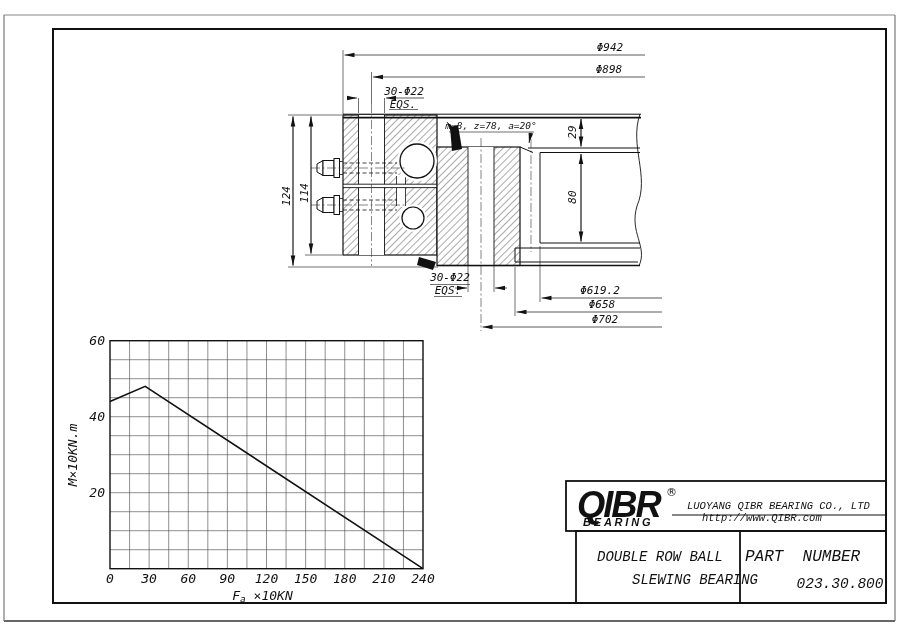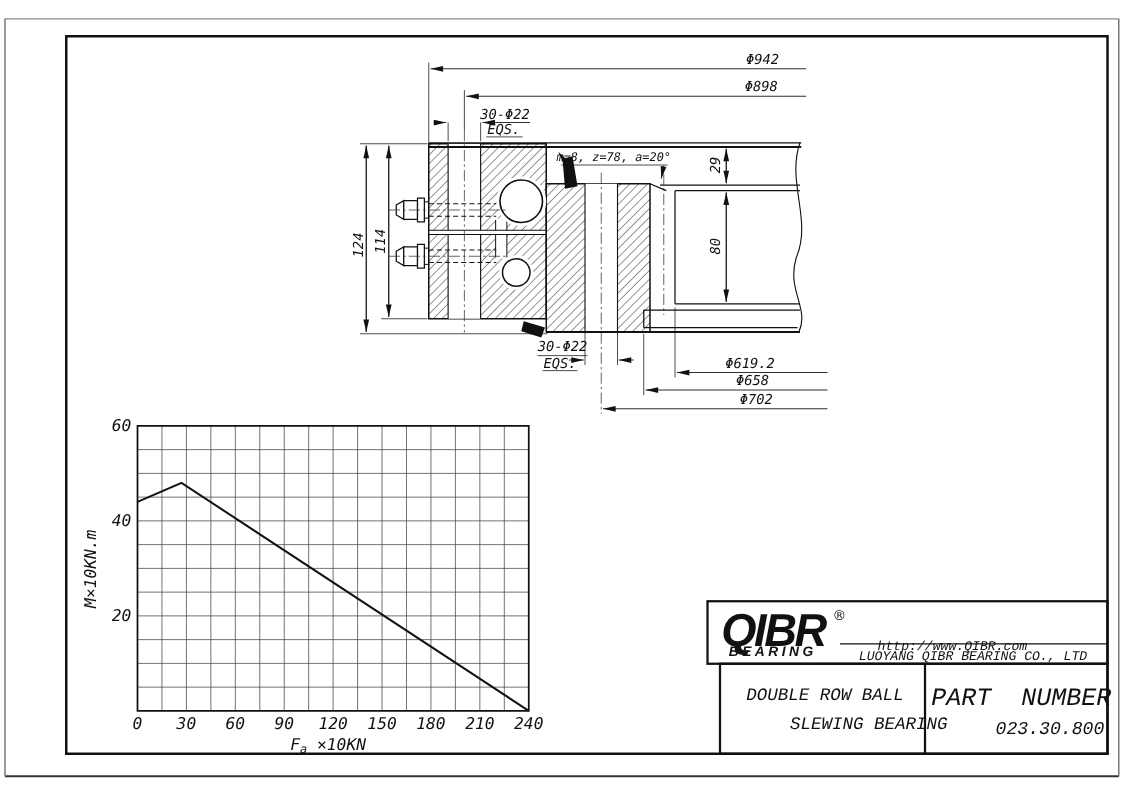--- a/index.html
+++ b/index.html
@@ -11,25 +11,25 @@
   .dimsm{font-size:9.5px;}
   .tick{font-size:13px;}
   .axlab{font-size:13px;}
   
   .tb{position:absolute;color:#111;white-space:pre;}
   .tb-logo-word{left:577px;top:484px;font-family:"Liberation Sans","DejaVu Sans",sans-serif;
       font-weight:800;font-size:37px;letter-spacing:-2px;transform:scaleX(.98);transform-origin:left top;}
   .tb-reg{left:666px;top:486px;font-size:11px;font-family:"DejaVu Sans",sans-serif;}
   .tb-logo-sub{left:583px;top:516px;font-family:"Liberation Sans","DejaVu Sans",sans-serif;
       font-weight:700;font-size:11px;letter-spacing:2.8px;}
-  .tb-company{left:687px;top:520px;font-size:10.5px;}
+  .tb-company{left:687px;top:500px;font-size:10.5px;}
   .tb-url{left:702px;top:512px;font-size:10.5px;}
   .tb-prod1{left:576px;top:549px;width:168px;text-align:center;font-size:14px;}
   .tb-prod2{left:576px;top:572px;width:164px;text-align:center;font-size:14px;margin-left:37px;}
-  .tb-partlabel{left:745px;top:548px;font-size:20px;}
+  .tb-partlabel{left:745px;top:548px;font-size:16px;}
   .tb-partnum{left:740px;top:576px;width:168px;text-align:center;font-size:14.5px;margin-left:16px;}
 </style>
 </head>
 <body>
 
 <div class="page">
 <svg width="900" height="636" viewBox="0 0 900 636">
   <defs>
     <pattern id="hatch" width="5" height="5" patternUnits="userSpaceOnUse" patternTransform="rotate(45)">
       <rect width="5" height="5" fill="#fff"></rect>

